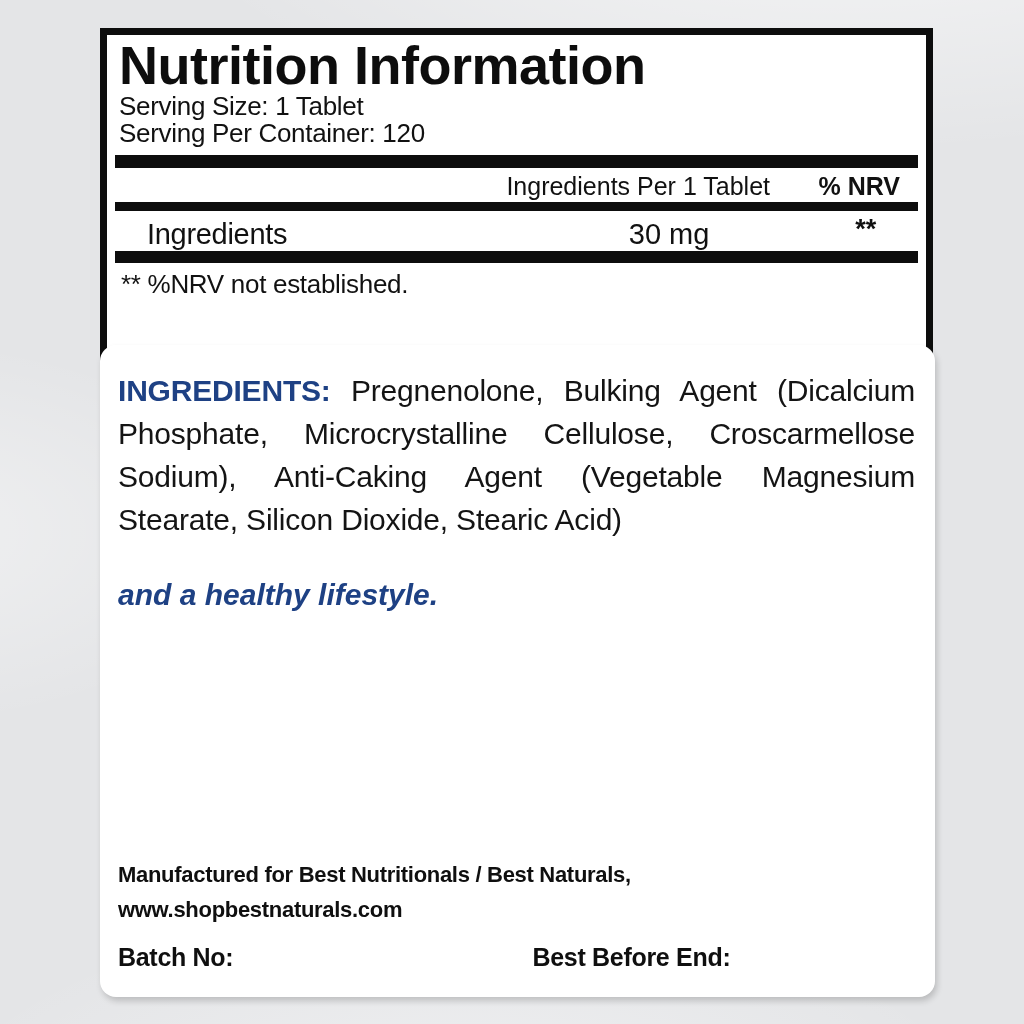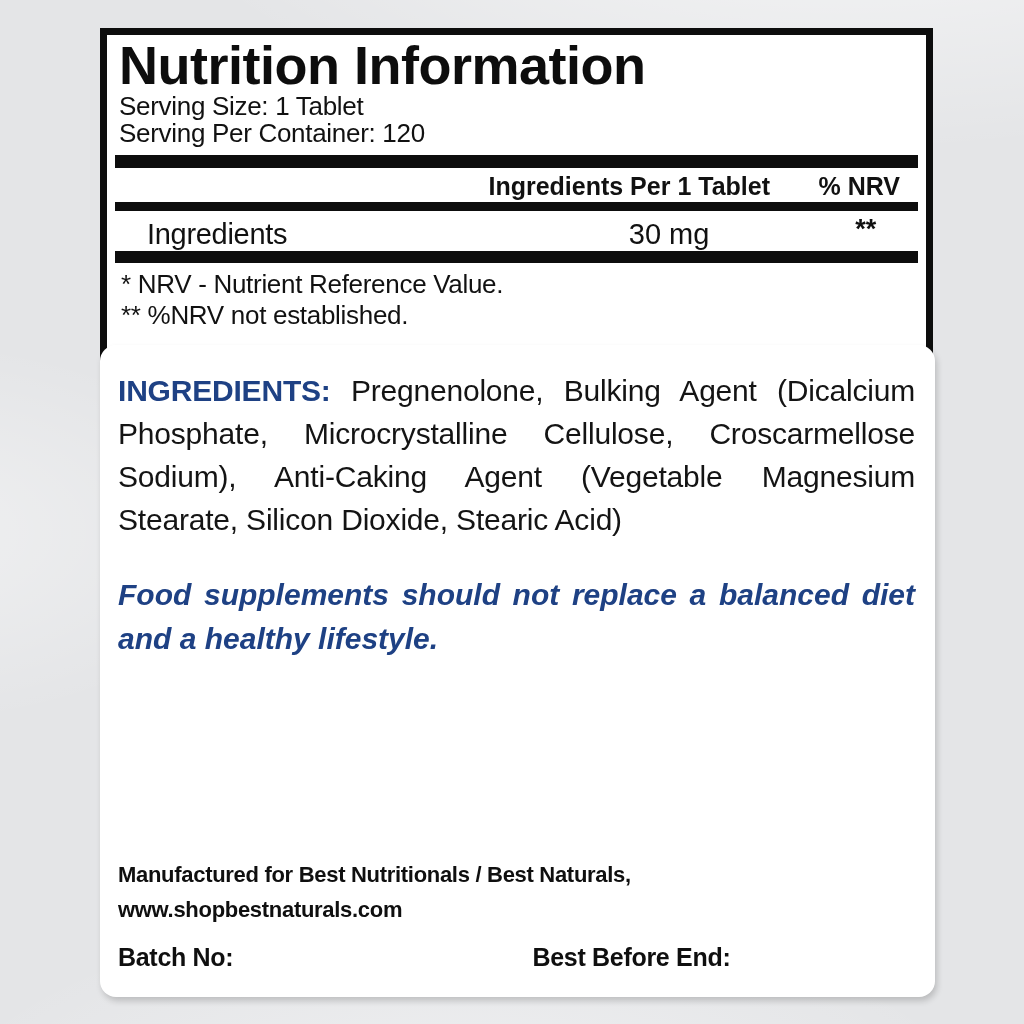--- a/index.html
+++ b/index.html
@@ -30,21 +30,21 @@
     margin:0;color:#0d0d0d;white-space:nowrap;
   }
   .serving-line{font-size:26px;line-height:27px;letter-spacing:-0.3px;white-space:nowrap;}
   .bar{background:#0d0d0d;margin:0 -4px;}
   .bar-thick{height:13px;margin-top:8px;}
   .bar-mid{height:9px;}
   .bar-thick2{height:12px;}
   .tbl-row{position:relative;height:29px;margin:0 -4px;}
   .tbl-header{height:30px;padding-top:4px;}
   .hdr-ingredients{
-    position:absolute;right:148px;top:4px;font-weight:bold;font-size:25px;white-space:nowrap;
+    position:absolute;right:148px;top:4px;font-weight:normal;font-size:25px;white-space:nowrap;
   }
   .hdr-nrv{position:absolute;right:18px;top:4px;font-weight:bold;font-size:25px;white-space:nowrap;}
   .ingredient-row{height:40px;}
   .cell-name{position:absolute;left:32px;top:7px;font-size:29px;letter-spacing:-0.3px;}
   .cell-amount{position:absolute;left:69%;top:7px;transform:translateX(-50%);font-size:29px;}
   .cell-nrv{position:absolute;left:93.5%;top:3px;transform:translateX(-50%);font-size:27px;font-weight:bold;}
   .footnote{font-size:26px;line-height:31px;letter-spacing:-0.3px;margin-left:2px;white-space:nowrap;}
   .footnotes{margin-top:6px;}
 
   
@@ -95,32 +95,30 @@
 
   <div class="tbl-row ingredient-row">
     <span class="cell-name">Ingredients</span>
     <span class="cell-amount">30 mg</span>
     <span class="cell-nrv">**</span>
   </div>
 
   <div class="bar bar-thick2"></div>
 
   <div class="footnotes">
-    <div class="footnote">* NRV - Nutrient Reference Value.</div>
     <div class="footnote">** %NRV not established.</div>
   </div>
 </div>
 
 <div class="info-panel">
 
   <p class="para"><span class="blue">INGREDIENTS:</span> <span>Pregnenolone, Bulking Agent (Dicalcium Phosphate, Microcrystalline Cellulose, Croscarmellose Sodium), Anti-Caking Agent (Vegetable Magnesium Stearate, Silicon Dioxide, Stearic Acid)</span></p>
 
 
   <div class="disclaimer">
-    <div class="line-justify">Food supplements should not replace a balanced diet</div>
     <div>and a healthy lifestyle.</div>
   </div>
 
   <div class="manufacturer">
     <div>Manufactured for Best Nutritionals / Best Naturals,</div>
     <div>www.shopbestnaturals.com</div>
   </div>
 
   <div class="batch-row">
     <span class="batch-label">Batch No:</span>

